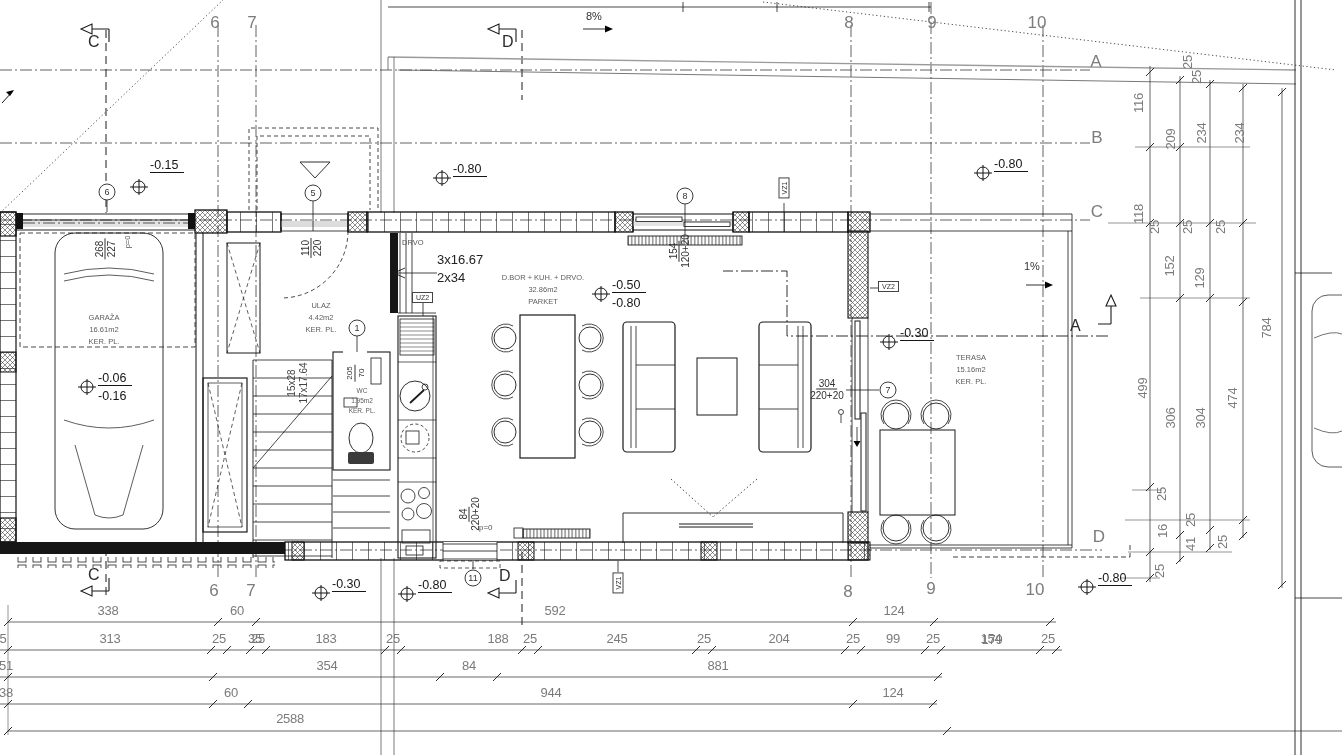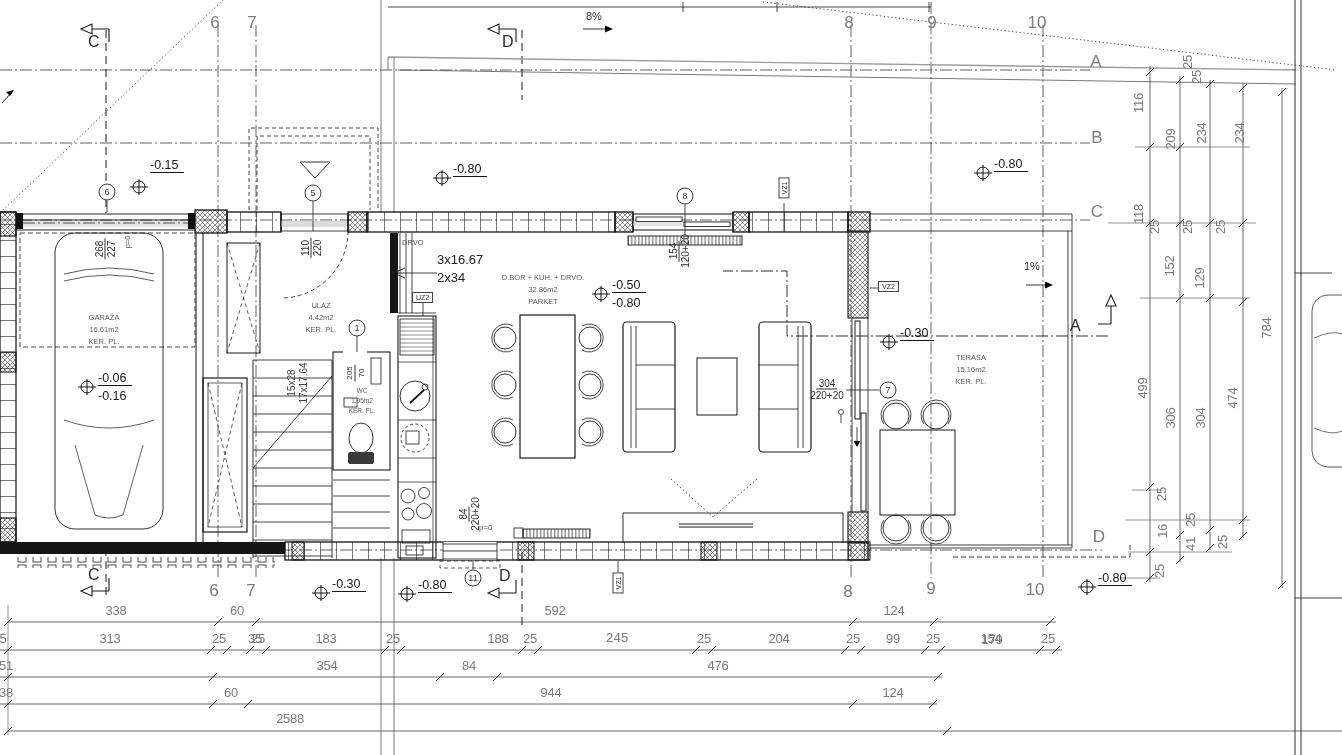--- a/index.html
+++ b/index.html
@@ -357,46 +357,46 @@
   <div>D.BOR + KUH. + DRVO.</div>
   <div>32.86m2</div>
   <div>PARKET</div>
 </div>
 <div class="roomlab" style="left:971px;top:352px">
   <div>TERASA</div>
   <div>15.16m2</div>
   <div>KER. PL.</div>
 </div>
 
-<div class="dim" style="left: 116px; top: 604px;">338</div>
+<div class="dim" style="left: 108px; top: 604px;">338</div>
     <div class="dim" style="left: 237px; top: 604px;">60</div>
     <div class="dim" style="left: 555px; top: 604px;">592</div>
     <div class="dim" style="left: 894px; top: 604px;">124</div>
     <div class="dim" style="left: 992px; top: 633px;">179</div>
     <div class="dim" style="left: 3px; top: 632px;">5</div>
     <div class="dim" style="left: 110px; top: 632px; text-align: center;">313</div>
     <div class="dim" style="left: 219px; top: 632px;">25</div>
     <div class="dim" style="left: 255px; top: 632px;">35</div>
     <div class="dim" style="left: 258px; top: 632px;">25</div>
     <div class="dim" style="left: 326px; top: 632px;">183</div>
     <div class="dim" style="left: 393px; top: 632px;">25</div>
     <div class="dim" style="left: 462px; top: 632px; margin-left: 36px;">188</div>
     <div class="dim" style="left: 530px; top: 632px;">25</div>
-    <div class="dim" style="left: 617px; top: 632px; font-family: Liberation Mono, monospace;">245</div>
+    <div class="dim" style="left: 617px; top: 632px;">245</div>
     <div class="dim" style="left: 704px; top: 632px;">25</div>
     <div class="dim" style="left: 779px; top: 632px;">204</div>
     <div class="dim" style="left: 853px; top: 632px;">25</div>
     <div class="dim" style="left: 893px; top: 632px;">99</div>
     <div class="dim" style="left: 933px; top: 632px;">25</div>
     <div class="dim" style="left: 991px; top: 632px;">154</div>
     <div class="dim" style="left: 1048px; top: 632px;">25</div>
     <div class="dim" style="left: 6px; top: 659px;">51</div>
     <div class="dim" style="left: 327px; top: 659px;">354</div>
     <div class="dim" style="left: 469px; top: 659px;">84</div>
-    <div class="dim" style="left: 718px; top: 659px;">476</div>
+    <div class="dim" style="left: 718px; top: 659px;">881</div>
     <div class="dim" style="left: 6px; top: 686px;">38</div>
     <div class="dim" style="left: 231px; top: 686px;">60</div>
     <div class="dim" style="left: 551px; top: 686px;">944</div>
     <div class="dim" style="left: 893px; top: 686px;">124</div>
     <div class="dim" style="left: 290px; top: 712px;">2588</div>
     <div class="dim dimr" style="left: 1188px; top: 62px;">25</div>
     <div class="dim dimr" style="left: 1197px; top: 77px;">25</div>
     <div class="dim dimr" style="left: 1139px; top: 103px;">116</div>
     <div class="dim dimr" style="left: 1171px; top: 139px;">209</div>
     <div class="dim dimr" style="left: 1202px; top: 133px;">234</div>

